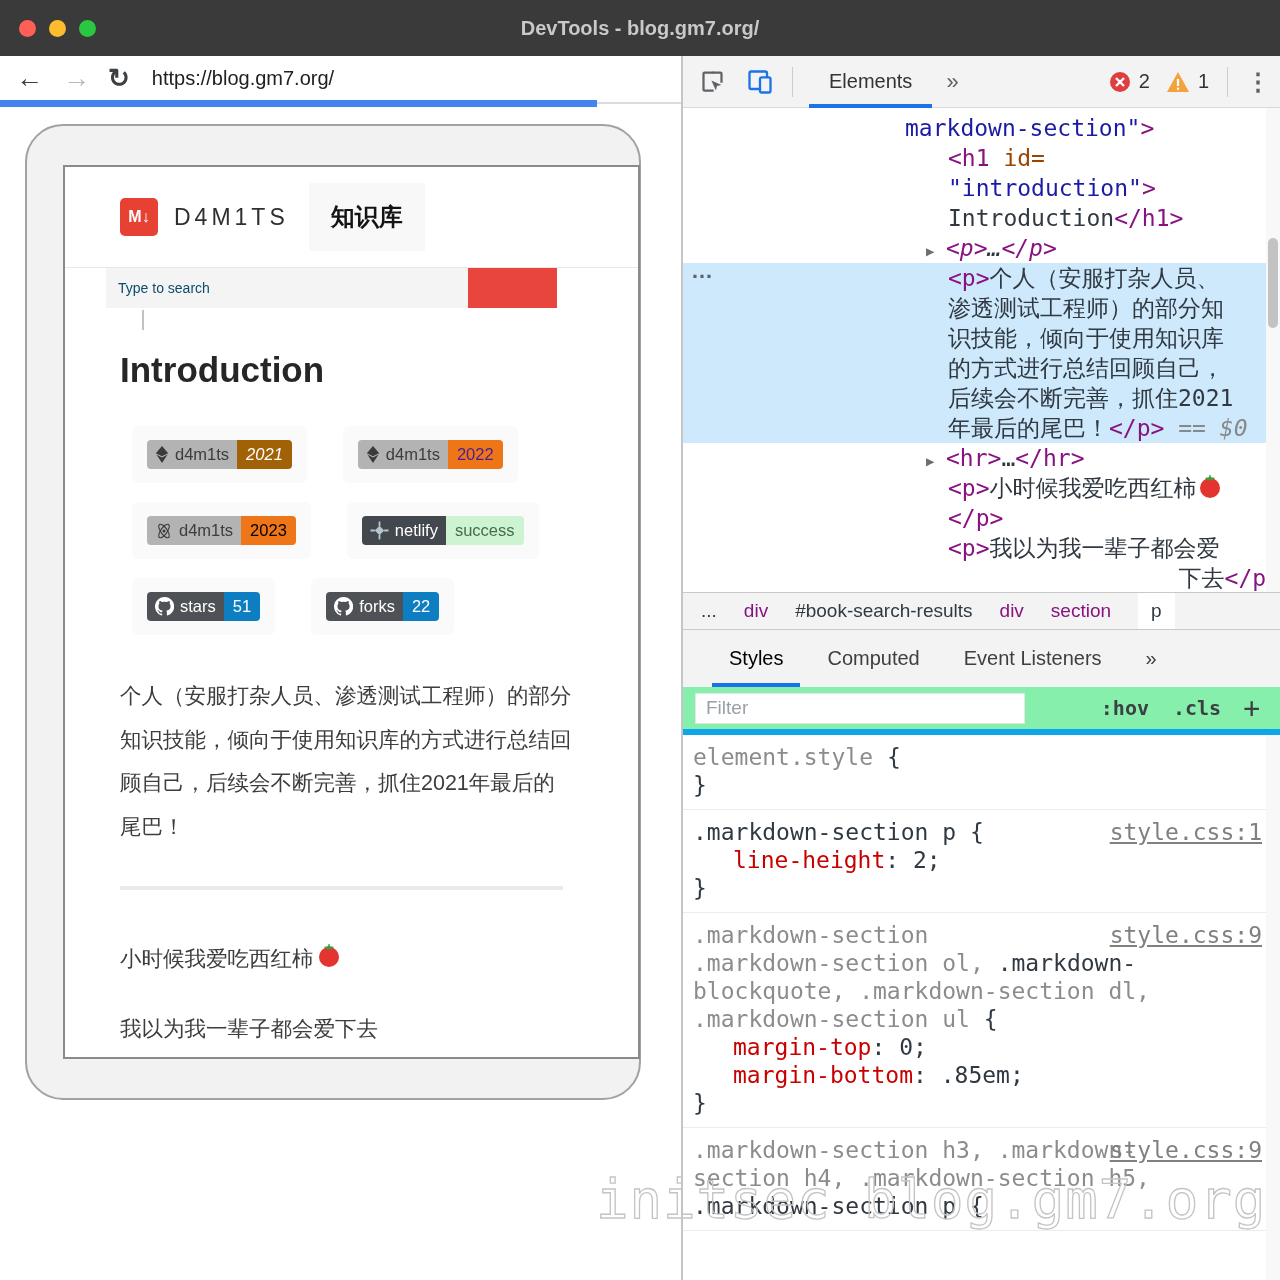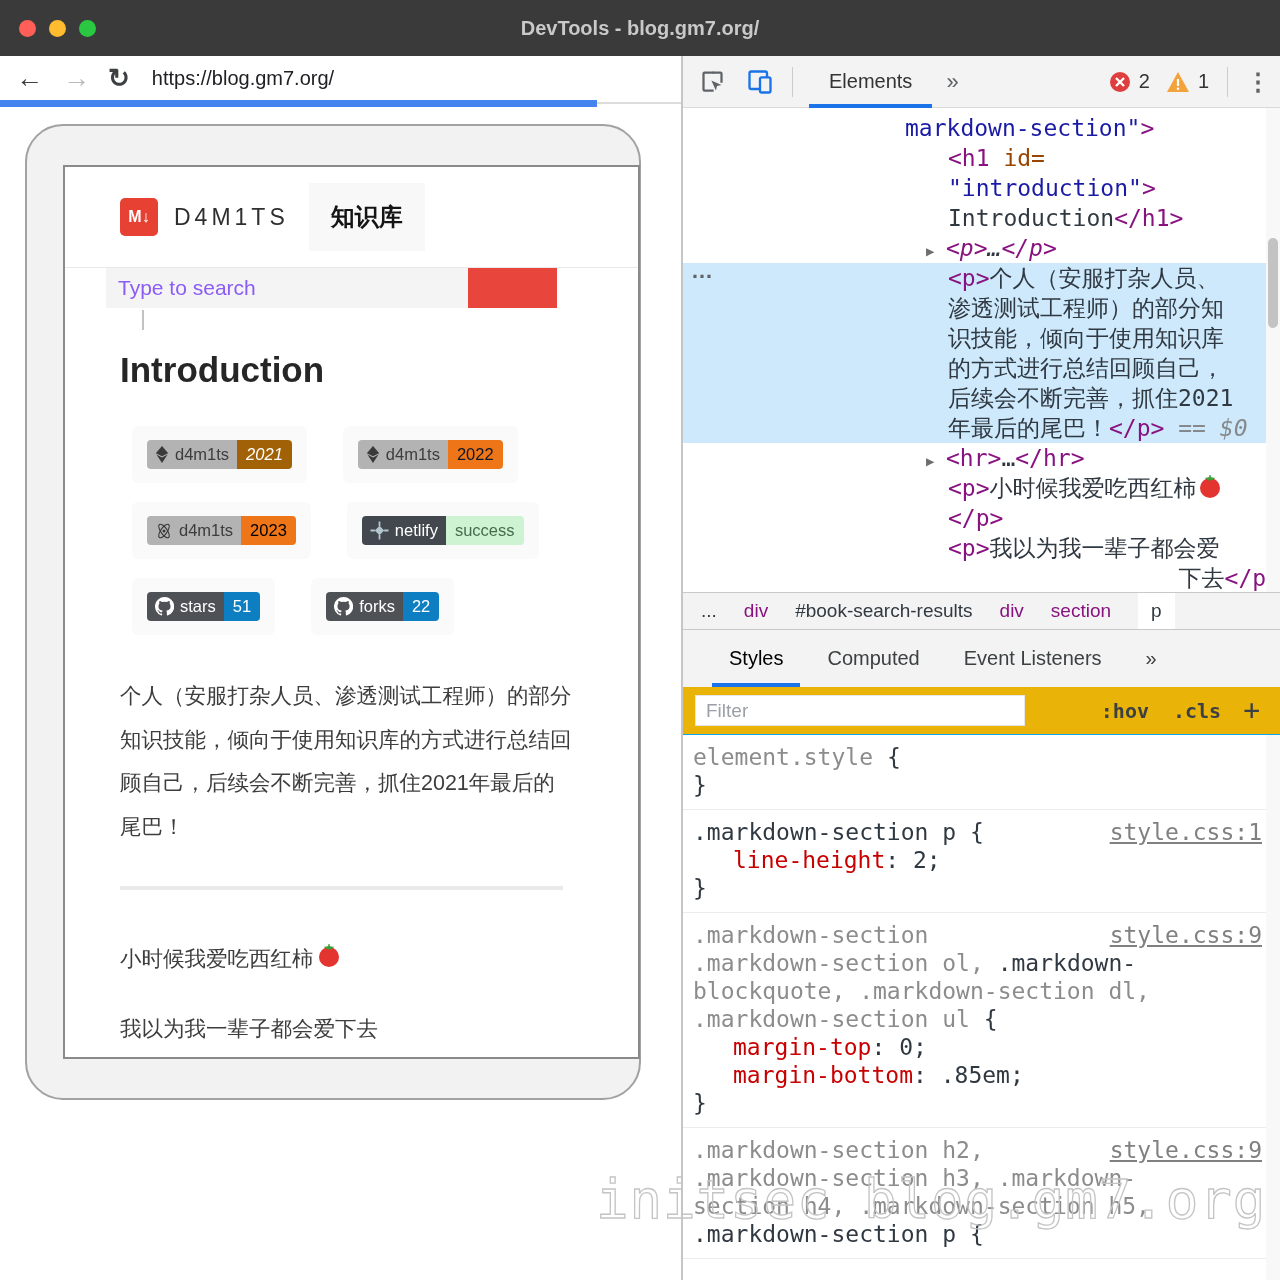--- a/index.html
+++ b/index.html
@@ -35,21 +35,21 @@
 
   .site-header { height:101px; border-bottom:1px solid #e8e8e8; display:flex; align-items:center;
                  padding-left:55px; }
   .md-logo { width:38px; height:38px; border-radius:5px; background:#e74133; color:#fff;
              font-weight:bold; font-size:16px; display:flex; align-items:center; justify-content:center; }
   .logo-text { margin-left:16px; font-size:23px; letter-spacing:4px; color:#2f2f2f; }
   .kb-tab { height:68px; width:116px; margin-left:20px; background:#f8f8f8; display:flex;
             align-items:center; justify-content:center; font-size:24px; font-weight:bold; color:#141414; }
 
   .search-box { position:relative; margin-left:41px; width:451px; height:40px; background:#f4f4f4; }
-  .search-ph { line-height:40px; padding-left:12px; color:#8b5cf6; font-size:21px; }
+  .search-ph { line-height:40px; padding-left:12px; color:#0c4a6e; font-size:14px; }
   .search-btn { position:absolute; right:0; top:0; width:89px; height:40px; background:#e8463c; border:none; }
   .caret-mark { position:absolute; left:77px; top:143px; width:2px; height:20px; background:#c2c2c2; }
 
   .page-h1 { margin:42px 0 0 55px; font-size:35px; font-weight:bold; color:#262626; }
 
   .badge-grid { margin:36px 0 0 67px; }
   .badge-row { display:flex; gap:36px; margin-bottom:19px; }
   .badge-card { background:#fafafa; border-radius:6px; padding:14px 15px; }
   .shield { display:flex; height:29px; border-radius:4px; overflow:hidden; font-size:16.5px; }
   .shield-l { display:flex; align-items:center; gap:6px; padding:0 8px; }
@@ -107,22 +107,22 @@
   .crumb.sel { background:#fff; align-self:stretch; display:flex; align-items:center;
                padding:0 13px; margin-left:0; color:#303942; }
 
   .styles-tabs { position:absolute; left:0; top:574px; right:0; height:57px; background:#f3f3f3;
                  display:flex; align-items:center; padding-left:22px; gap:44px; font-size:20px; color:#3c4043; }
   .stab { height:57px; display:flex; align-items:center; position:relative; }
   .stab.active { color:#000000;margin-left:24px; }
   .stab.active::after { content:""; position:absolute; left:-17px; right:-17px; bottom:0;
                         height:4px; background:#1a73e8; }
 
-  .filter-bar { position:absolute; left:0; top:631px; right:0; height:48px; background:#eab308;
-                border-bottom:1px solid #0ea5e9; display:flex; align-items:center; padding:0 12px; }
+  .filter-bar { position:absolute; left:0; top:631px; right:0; height:48px; background:#86efac;
+                border-bottom:6px solid #0ea5e9; display:flex; align-items:center; padding:0 12px; }
   .filter-input { width:330px; height:31px; background:#fff; border:1px solid #e6e6e6;
                   font-size:19px; color:#202124; padding-left:10px;
                   font-family:"Liberation Sans",sans-serif; }
   .filter-input::placeholder { color:#9aa0a6; }
   .pc-btn { font-family:"DejaVu Sans Mono",monospace; font-weight:bold; font-size:20px;
             color:#3c4043; margin-left:24px; }
   .plus-btn { font-size:28px; font-weight:normal; margin-left:22px; margin-right:8px; color:#3c4043; }
 
   .styles-content { position:absolute; left:0; top:679px; right:14px; bottom:0; background:#fff;
                     overflow:hidden; font-family:"DejaVu Sans Mono",monospace; font-size:23px; }
@@ -199,21 +199,21 @@
                   <span>
                     <svg width="14" height="17" viewBox="0 0 14 17">
                       <g fill="#3a3a3a">
                         <path d="M7 0l6.2 7.2L7 10.3.8 7.2z"></path>
                         <path d="M7 11.6l5.6-3L7 17 1.4 8.6z"></path>
                       </g>
                     </svg>
                   </span>
                   <span>d4m1ts</span>
                 </span>
-                <span class="shield-r" style="background: rgb(238, 117, 24); color: #0f172a;">2022</span>
+                <span class="shield-r" style="background: rgb(238, 117, 24); color: #4c1d95;">2022</span>
               </div>
             </div>
           </div>
           <div class="badge-row">
             <div class="badge-card">
               <div class="shield">
                 <span class="shield-l" style="background: rgb(179, 179, 179); color: rgb(61, 61, 61);">
                   <span>
                     <svg width="18" height="18" viewBox="0 0 18 18">
                       <g fill="none" stroke="#3a3a3a" stroke-width="1.1">
@@ -400,21 +400,20 @@
         <div class="rule-line"><span class="c-gray">.markdown-section</span></div>
         <div class="rule-line"><span class="c-gray">.markdown-section ol, </span><span class="c-dark">.markdown-</span></div>
         <div class="rule-line"><span class="c-gray">blockquote, .markdown-section dl,</span></div>
         <div class="rule-line"><span class="c-gray">.markdown-section ul </span><span class="c-dark">{</span></div>
         <div class="rule-line padded"><span class="c-prop">margin-top</span><span class="c-dark">: 0;</span></div>
         <div class="rule-line padded"><span class="c-prop">margin-bottom</span><span class="c-dark">: .85em;</span></div>
         <div class="rule-line"><span class="c-dark">}</span></div>
       </div>
       <div class="rule">
         <span class="css-link">style.css:9</span>
-        <div class="rule-line"><span class="c-gray">.markdown-section h2,</span></div>
         <div class="rule-line"><span class="c-gray">.markdown-section h3, .markdown-</span></div>
         <div class="rule-line"><span class="c-gray">section h4, .markdown-section h5,</span></div>
         <div class="rule-line"><span class="c-dark">.markdown-section p </span><span class="c-dark">{</span></div>
       </div>
     </div>
   <div class="scroll-track trk-sty">
     
   </div>
 </div>
 

